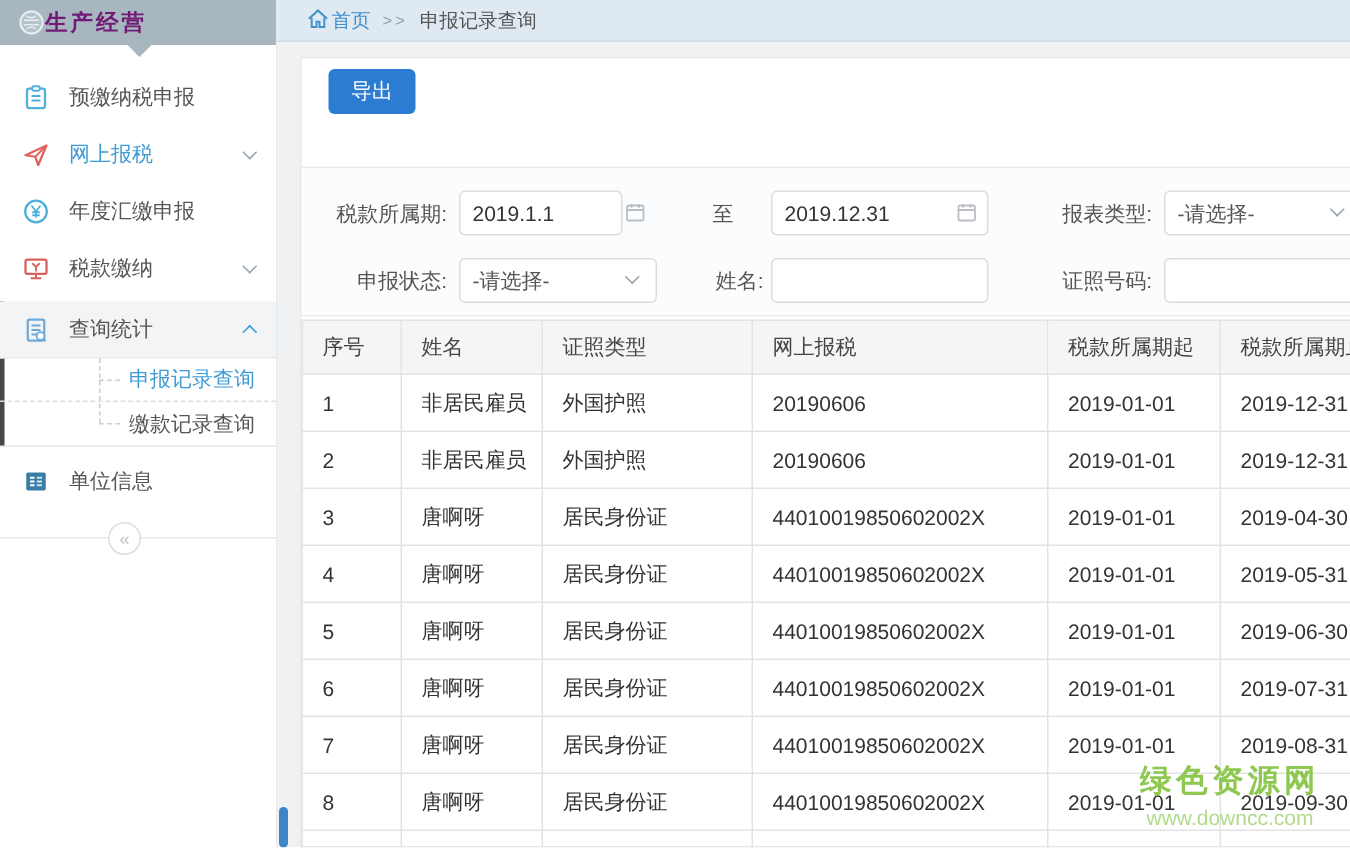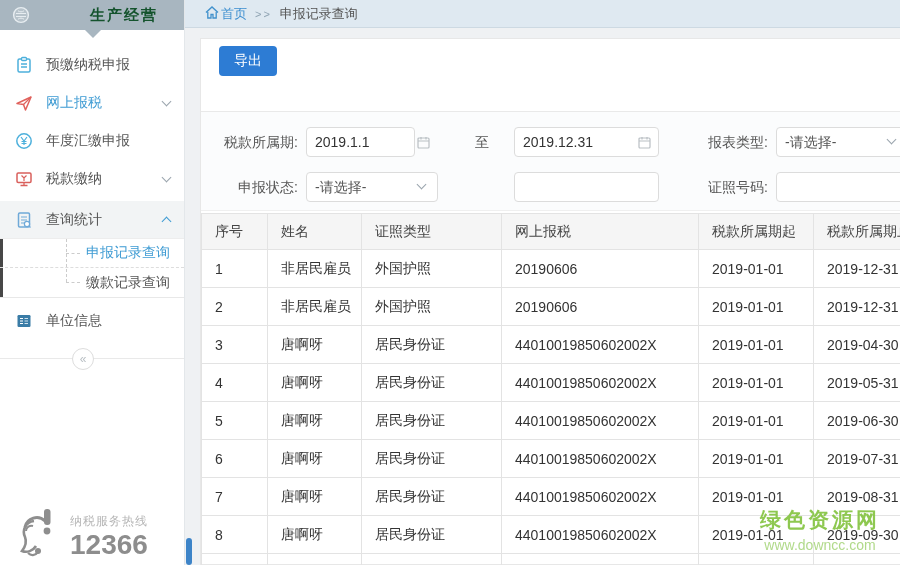--- a/index.html
+++ b/index.html
@@ -5,21 +5,21 @@
   * { margin:0; padding:0; box-sizing:border-box; }
   html,body { width:900px; height:565px; overflow:hidden; background:#fff;
     font-family:"Liberation Sans","DejaVu Sans",sans-serif; color:#333; }
   body { position:relative; }
 
   
   .sidebar { position:absolute; left:0; top:0; width:185px; height:565px;
     background:#fff; border-right:1px solid #e3e7ea; }
   .sidebar-header { height:30px; background:#a8b6c0; display:flex; align-items:center; position:relative; }
   .sidebar-header .emblem { margin-left:12px; display:flex; }
-  .sidebar-title { flex:1; text-align:right; color:#14532d; font-size:15px; font-weight:bold;
+  .sidebar-title { flex:1; text-align:left; color:#701a75; font-size:15px; font-weight:bold;
     letter-spacing:2px; margin-right:26px; }
   .header-caret { position:absolute; left:85px; top:30px; width:0; height:0;
     border-left:8px solid transparent; border-right:8px solid transparent; border-top:8px solid #a8b6c0; }
 
   .menu { padding-top:16px; }
   .menu-item { height:38px; display:flex; align-items:center; padding:0 14px; cursor:pointer;
     font-size:14px; color:#555; position:relative; }
   .menu-item .mi-icon { width:20px; display:flex; justify-content:center; }
   .menu-item .mi-label { margin-left:12px; flex:1; }
   .menu-item.accent .mi-label { color:#3e9bd3; }
@@ -177,37 +177,20 @@
           </svg>
       </span>
       <span class="mi-label">单位信息</span>
     </div>
 
     <div class="collapse-row">
       <div class="collapse-btn">«</div>
     </div>
   </div>
 
-  <div class="hotline">
-    <span>
-      <svg width="46" height="52" viewBox="0 0 46 52">
-          <rect x="26" y="2" width="6.5" height="16" rx="3" fill="#8e8e8e"></rect>
-          <circle cx="29" cy="24" r="3.4" fill="#8e8e8e"></circle>
-          <path d="M7 20 A12 12 0 0 1 27 14" fill="none" stroke="#8e8e8e" stroke-width="3"></path>
-          <path d="M16 14 C7 15 4 24 7 30 C9 35 7 40 4 44 C9 46 15 44 18 39" fill="none" stroke="#8e8e8e" stroke-width="2.6"></path>
-          <path d="M8 24 C8 20 12 18 15 19" fill="none" stroke="#8e8e8e" stroke-width="2"></path>
-          <circle cx="20" cy="44" r="3" fill="#8e8e8e"></circle>
-          <path d="M10 46c3 3 7 3 10-1" fill="none" stroke="#8e8e8e" stroke-width="2.2"></path>
-        </svg>
-    </span>
-    <span class="hotline-text">
-      <div class="hotline-label">纳税服务热线</div>
-      <div class="hotline-number">12366</div>
-    </span>
-  </div>
 </div>
 
 <div class="content-bg"></div>
 <div class="breadcrumb">
   <span>
     <svg width="14" height="13" viewBox="0 0 14 13">
         <path d="M1 6.5L7 1l6 5.5" fill="none" stroke="#4191cc" stroke-width="1.4"></path>
         <path d="M2.8 6v6h3.2V8.5h2V12h3.2V6" fill="none" stroke="#4191cc" stroke-width="1.3"></path>
       </svg>
   </span>
@@ -242,20 +225,21 @@
     <div class="f-select" style="left:575px;top:15px;width:132px;">
       <span>-请选择-</span>
       <span class="chev down"></span>
     </div>
 
     <span class="f-label" style="left:0;top:60px;width:97px;">申报状态:</span>
     <div class="f-select" style="left:105px;top:60px;width:132px;">
       <span>-请选择-</span>
       <span class="chev down"></span>
     </div>
+    <span class="f-label" style="left:238px;top:60px;width:70px;">姓名:</span>
     <input class="f-input plain" style="left: 313px; top: 60px; width: 145px;" value="">
     <span class="f-label" style="left:487px;top:60px;width:80px;">证照号码:</span>
     <input class="f-input plain" style="left: 575px; top: 60px; width: 132px;" value="">
   </div>
 
   <table class="grid">
     <colgroup>
       <col style="width:66px">
         <col style="width:94px">
         <col style="width:140px">

